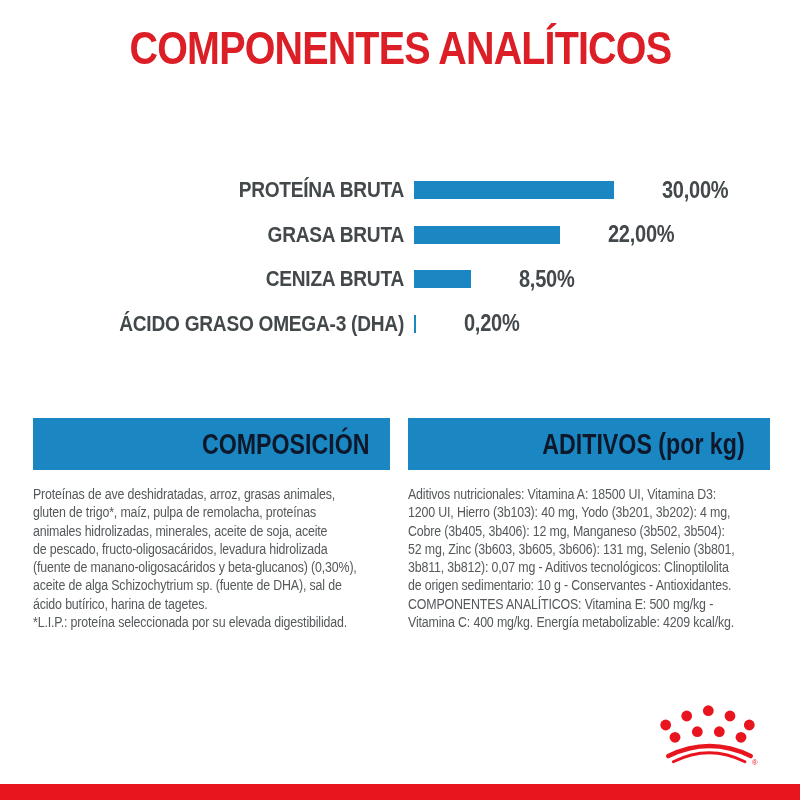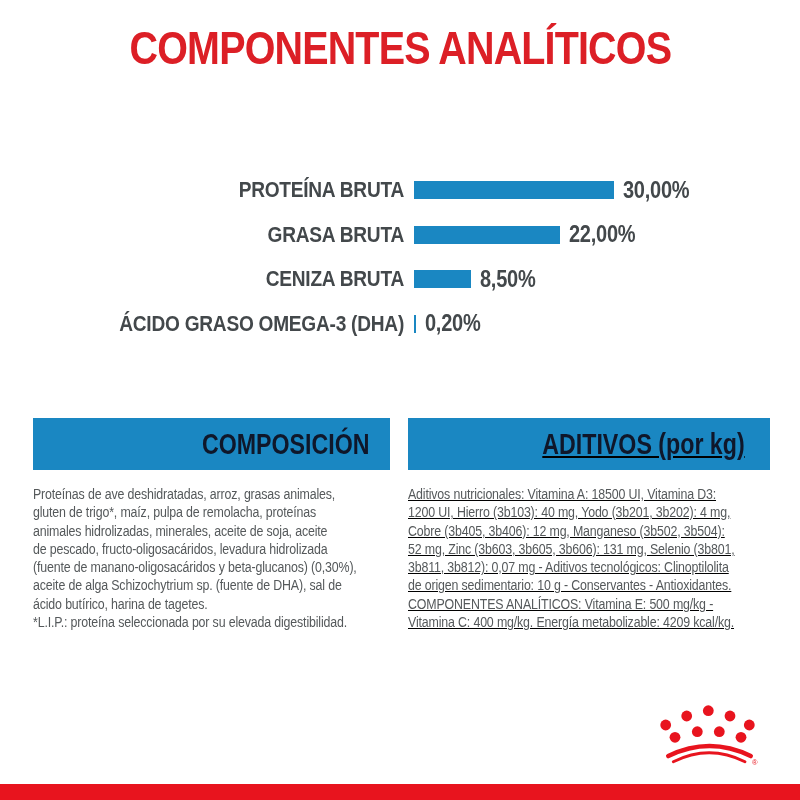--- a/index.html
+++ b/index.html
@@ -17,29 +17,29 @@
   
   .title{position:absolute;top:20px;left:0;width:800px;text-align:center;
          font-size:47px;font-weight:bold;color:var(--title-red);white-space:nowrap;}
   .title .squeeze{display:inline-block;transform:scaleX(0.84);transform-origin:50% 50%;letter-spacing:-1px;}
 
   
   .chart{position:absolute;top:168px;left:0;width:800px;margin-left:14px;}
   .chart-row{display:flex;align-items:center;height:44.5px;}
   .chart-label{width:390px;text-align:right;font-weight:bold;font-size:22.5px;color:var(--label-gray);
                transform:scaleX(0.85);transform-origin:100% 50%;white-space:nowrap;letter-spacing:-0.3px;}
-  .chart-bar-area{display:flex;align-items:center;margin-left:10px;}
+  .chart-bar-area{display:flex;align-items:center;margin-left:10px;gap:39px;}
   .chart-bar{height:18px;background:var(--blue);flex:0 0 auto;}
   .chart-value{margin-left:9px;font-weight:bold;font-size:23px;color:var(--label-gray);
                transform:scaleX(0.87);transform-origin:0 50%;white-space:nowrap;letter-spacing:-0.3px;}
 
   
   .col{position:absolute;top:418px;}
   .col-left{left:33px;width:357px;}
-  .col-right{left:408px;width:362px;text-decoration:underline;}
+  .col-right{left:408px;width:362px;}
   .col-header{height:52px;background:var(--blue);color:#0f172a;display:flex;align-items:center;justify-content:flex-end;
               font-weight:bold;font-size:29px;white-space:nowrap;}
   .col-header .squeeze{display:inline-block;transform:scaleX(0.8);transform-origin:50% 50%;}
   .body-scale{margin-top:15px;width:125%;transform:scaleX(0.8);transform-origin:0 0;}
   .body-text{font-size:15.5px;line-height:18.3px;color:var(--body-gray);white-space:pre-line;letter-spacing:-0.2px;}
 
   
   .crown{position:absolute;left:652px;top:698px;width:118px;height:78px;}
 
   

